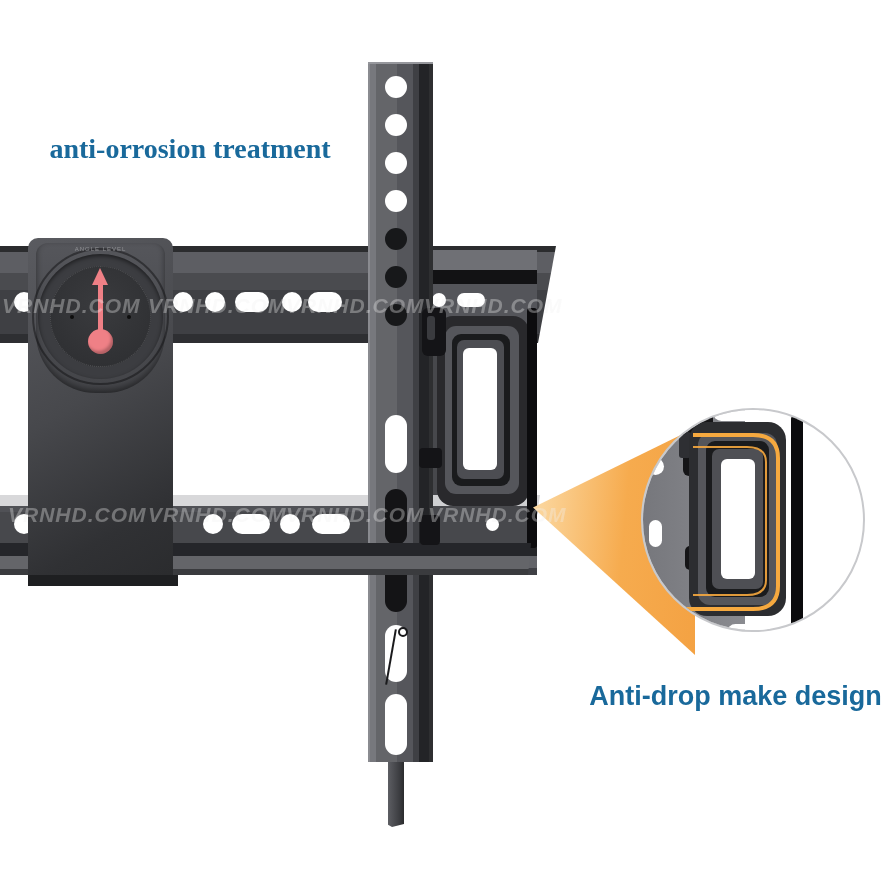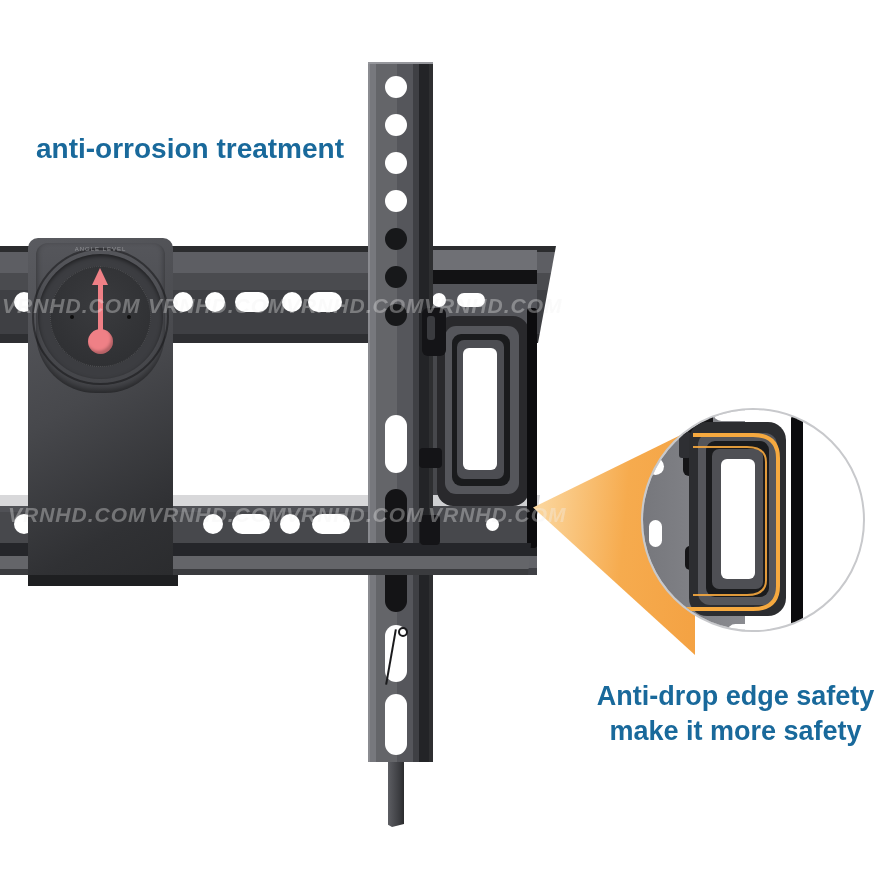--- a/index.html
+++ b/index.html
@@ -213,20 +213,19 @@
       <span class="wm" style="left: 148px; top: 294px;">VRNHD.COM</span>
       <span class="wm" style="left: 286px; top: 294px;">VRNHD.COM</span>
       <span class="wm" style="left: 424px; top: 294px;">VRNHD.COM</span>
       <span class="wm" style="left: 8px; top: 503px;">VRNHD.COM</span>
       <span class="wm" style="left: 148px; top: 503px;">VRNHD.COM</span>
       <span class="wm" style="left: 286px; top: 503px;">VRNHD.COM</span>
       <span class="wm" style="left: 428px; top: 503px;">VRNHD.COM</span>
     </div>
 
   <div id="ann-spcc" class="annotation">
-    <span style="position:static;display:block;">anti-orrosion treatment</span>
+    <span style="position:static;display:block;font-family:Liberation Serif, serif;">anti-orrosion treatment</span>
   </div>
   <div id="ann-drop" class="annotation">
-    <span style="position:static;display:block;">Anti-drop edge safety</span>
-    <span style="position:static;display:block;">make it more safety</span>
+    <span style="position:static;display:block;">Anti-drop make design</span>
   </div>
 
 </div>
 
 </body></html>

